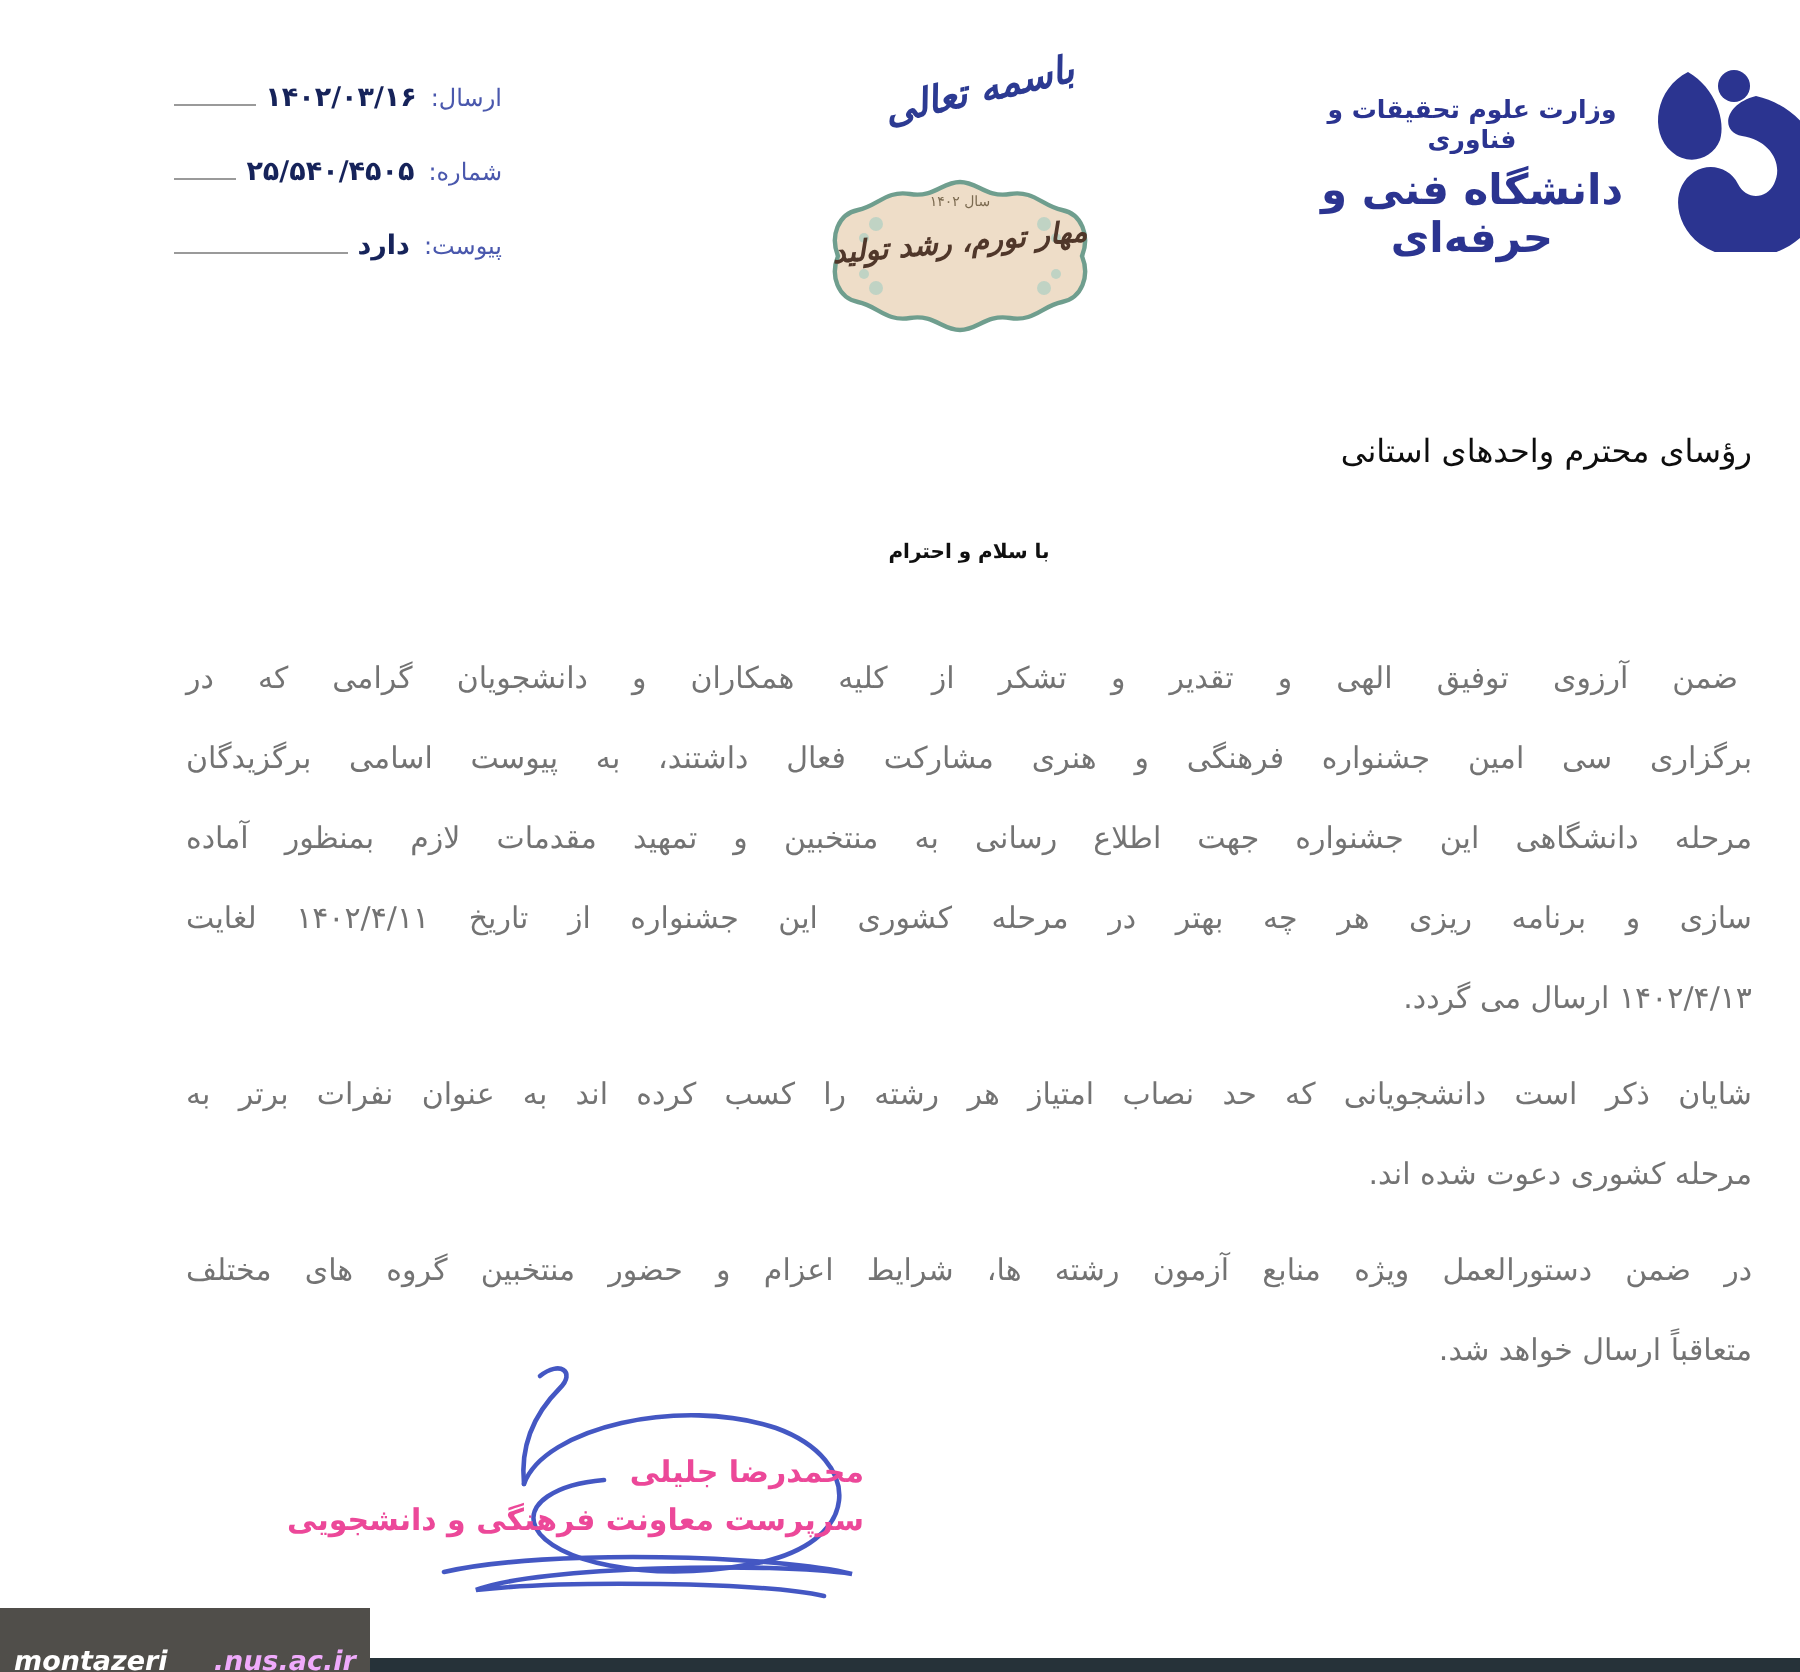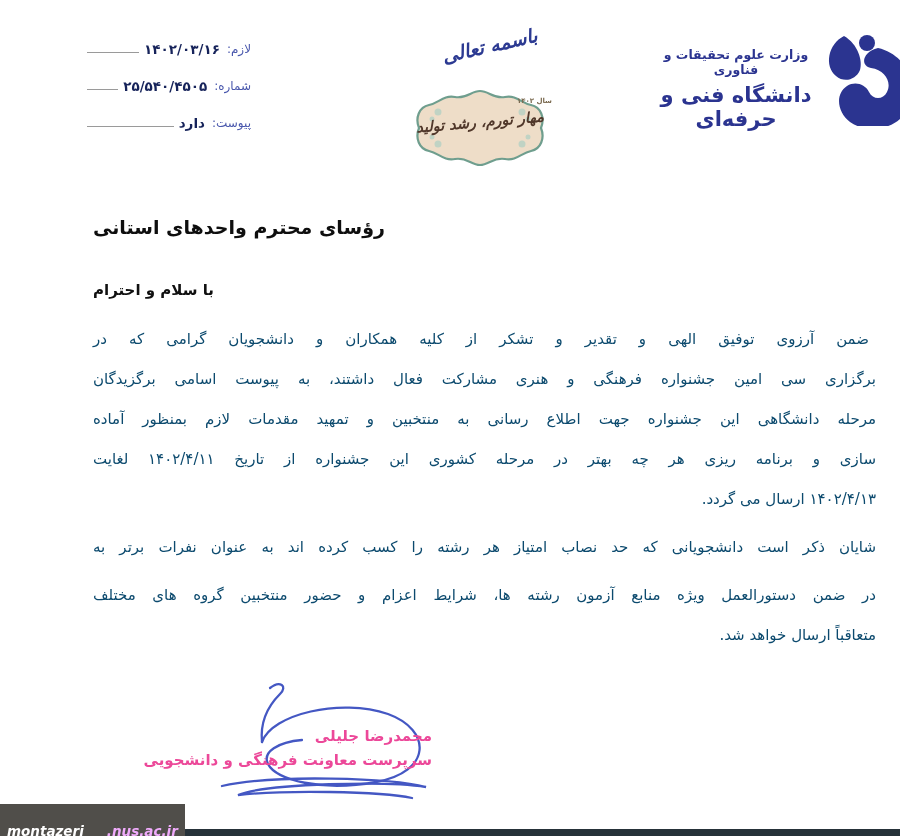--- a/index.html
+++ b/index.html
@@ -24,41 +24,41 @@
 
   
   .bismillah{
     position:absolute;left:438px;top:34px;width:110px;height:52px;
     color:#2c3a92;font-size:19px;font-weight:bold;text-align:center;
     transform:rotate(-13deg);font-style:italic;
   }
   .stamp{position:absolute;left:408px;top:88px;width:144px;height:80px;}
   .stamp svg{position:absolute;left:0;top:0;}
   .stamp-year{
-    position:absolute;top:9px;left:0;width:100%;text-align:right;
-    font-size:7px;color:#7b6a50;font-weight:bold;
+    position:absolute;top:9px;left:0;width:100%;text-align:center;
+    font-size:7px;color:#7b6a50;
   }
   .stamp-slogan{
     position:absolute;top:26px;left:0;width:100%;text-align:center;
     font-size:14.5px;font-weight:bold;font-style:italic;color:#50372a;
     transform:rotate(-5deg);
   }
 
   
   .recipient{
     position:absolute;left:93px;top:216px;width:783px;
-    text-align:left;font-weight:bold;font-size:19px;color:#0e0e0e;
+    text-align:right;font-weight:normal;font-size:16px;color:#0e0e0e;
   }
   .salutation{
     position:absolute;left:93px;top:271px;width:783px;
-    text-align:left;font-weight:bold;font-size:15px;color:#101010;margin-top:10px;
+    text-align:center;font-weight:bold;font-size:10px;color:#101010;
   }
   .body-text{
     position:absolute;left:93px;top:319px;width:783px;
-    font-size:15px;color:#0c4a6e;line-height:40px;
+    font-size:15px;color:#737373;line-height:40px;
   }
   .para{margin:0 0 8px 0;}
   .line{text-align:right;}
   .line.j{text-align:justify;text-align-last:justify;}
   .line.indent{padding-right:7px;}
 
   
   .sig-scribble{position:absolute;left:210px;top:680px;z-index:1;}
   .sig-text{
     position:absolute;left:132px;top:724px;width:300px;z-index:2;
@@ -78,21 +78,21 @@
   .bottom-bar{position:absolute;left:0;top:829px;width:900px;height:7px;background:#263239;}
   .bottom-bar-light{position:absolute;left:82px;top:0;width:44px;height:7px;background:#57646b;}
 </style>
 </head>
 <body>
 
 <div class="page">
 
   <div class="meta-block">
     <div class="meta-row">
-      <span class="meta-label">لازم:</span>
+      <span class="meta-label">ارسال:</span>
       <span class="meta-value">۱۴۰۲/۰۳/۱۶</span>
       <span class="meta-line"></span>
     </div>
     <div class="meta-row">
       <span class="meta-label">شماره:</span>
       <span class="meta-value">۲۵/۵۴۰/۴۵۰۵</span>
       <span class="meta-line"></span>
     </div>
     <div class="meta-row">
       <span class="meta-label">پیوست:</span>
@@ -145,20 +145,21 @@
   <div class="body-text">
     <div class="para">
       <div class="line j indent">ضمن آرزوی توفیق الهی و تقدیر و تشکر از کلیه همکاران و دانشجویان گرامی که در</div>
       <div class="line j">برگزاری سی امین جشنواره فرهنگی و هنری مشارکت فعال داشتند، به پیوست اسامی برگزیدگان</div>
       <div class="line j">مرحله دانشگاهی این جشنواره جهت اطلاع رسانی به منتخبین و تمهید مقدمات لازم بمنظور آماده</div>
       <div class="line j">سازی و برنامه ریزی هر چه بهتر در مرحله کشوری این جشنواره از تاریخ ۱۴۰۲/۴/۱۱ لغایت</div>
       <div class="line">۱۴۰۲/۴/۱۳ ارسال می گردد.</div>
     </div>
     <div class="para">
       <div class="line j">شایان ذکر است دانشجویانی که حد نصاب امتیاز هر رشته را کسب کرده اند به عنوان نفرات برتر به</div>
+      <div class="line">مرحله کشوری دعوت شده اند.</div>
     </div>
     <div class="para">
       <div class="line j">در ضمن دستورالعمل ویژه منابع آزمون رشته ها، شرایط اعزام و حضور منتخبین گروه های مختلف</div>
       <div class="line">متعاقباً ارسال خواهد شد.</div>
     </div>
   </div>
 
   <svg class="sig-scribble" width="230" height="132" viewBox="0 0 230 132">
     <g fill="none" stroke="#3a4fc0" stroke-width="2.3" stroke-linecap="round" opacity="0.95">
       <path d="M60,8 C70,0 78,6 70,14 C58,26 50,42 52,62"></path>

